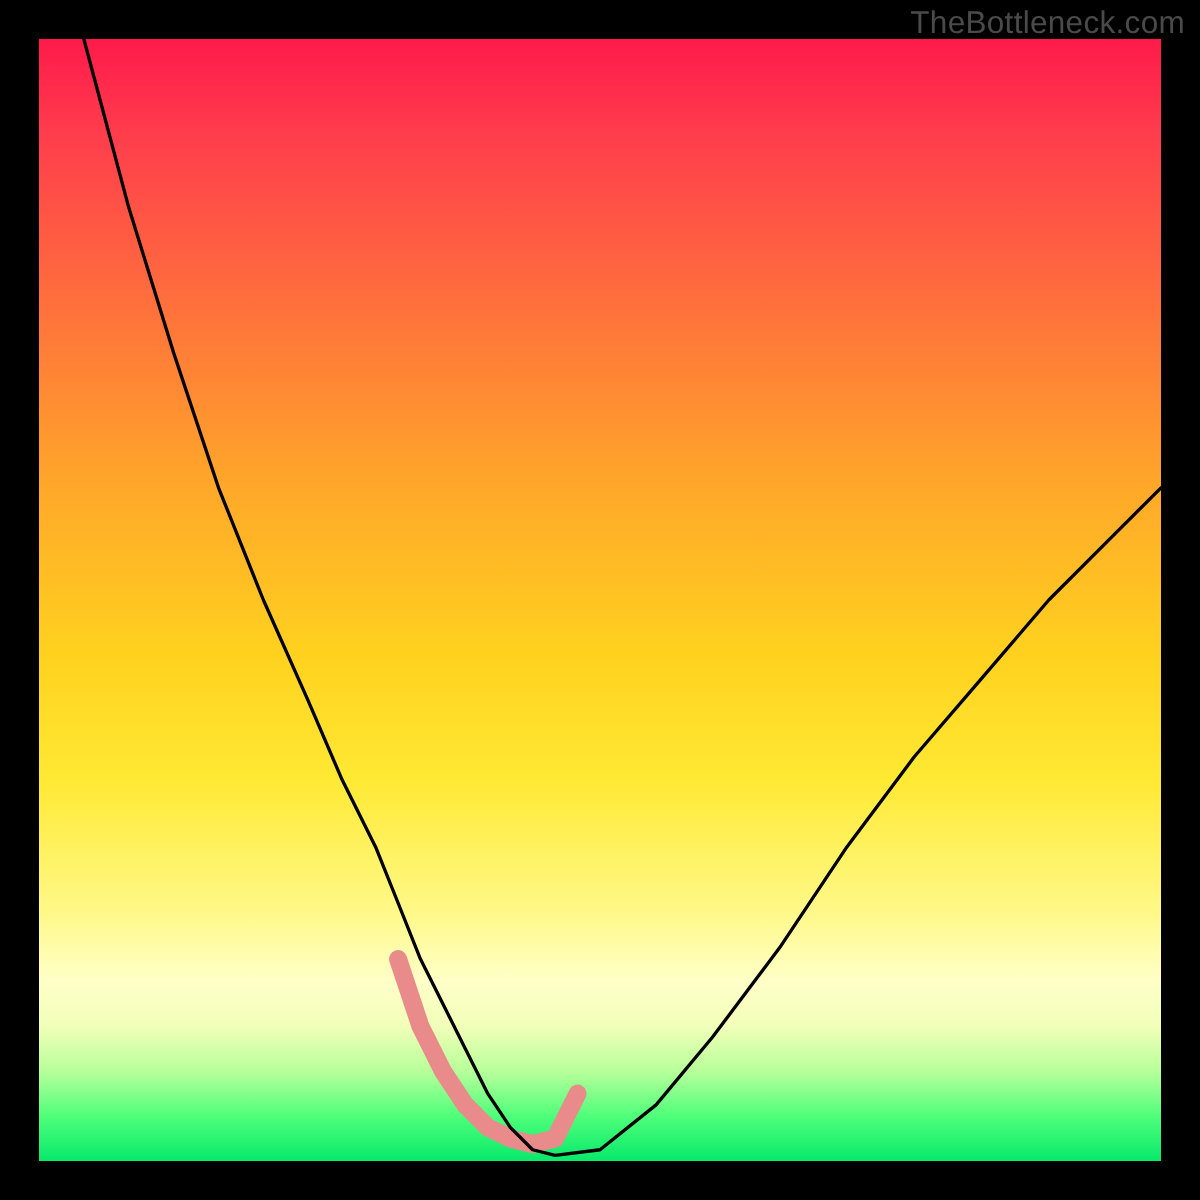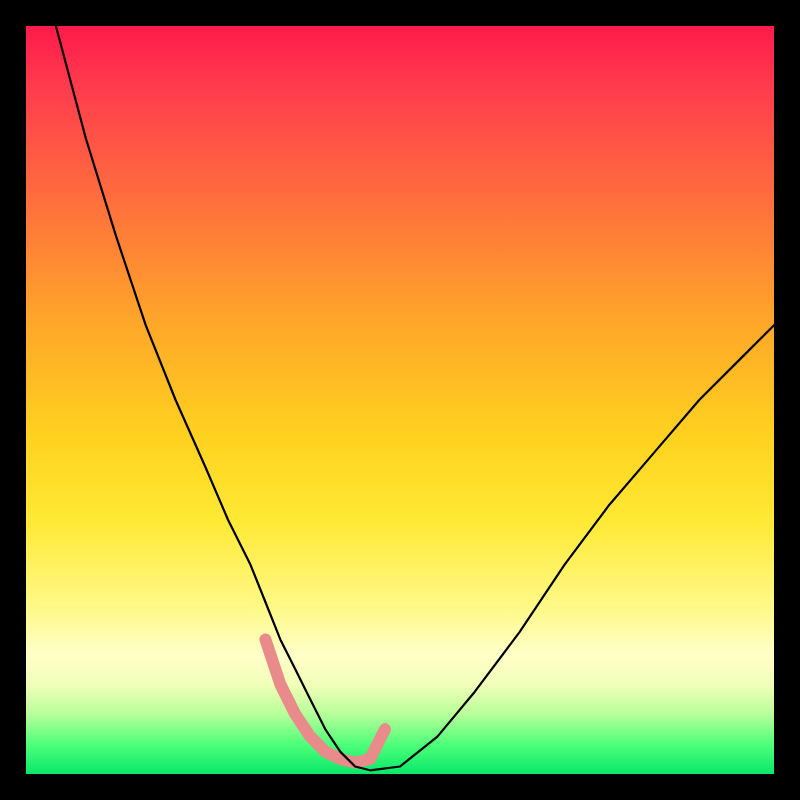--- a/index.html
+++ b/index.html
@@ -72,20 +72,21 @@
     stroke: #e98a8b;
     stroke-width: 12;
     stroke-linecap: round;
     stroke-linejoin: round;
   }
 </style>
 </head>
 <body>
 
 <div class="frame">
+  <div class="watermark">TheBottleneck.com</div>
 
   <div class="plot-area">
     <svg class="curves" viewBox="0 0 748 748">
       <path id="flat-band-path" class="flat-band" d="M239.4 613.4 L254.3 658.2 L269.3 688.2 L284.2 710.6 L299.2 725.6 L314.2 733.0 L329.1 736.8 L344.1 733.0 L359.0 703.1"></path>
       <path id="main-curve-path" class="main-curve" d="M29.9 0.0 L59.8 112.2 L89.8 209.4 L119.7 299.2 L149.6 374.0 L179.5 441.3 L202.0 493.7 L224.4 538.6 L239.4 576.0 L254.3 613.4 L269.3 643.3 L284.2 673.2 L299.2 703.1 L314.2 725.6 L329.1 740.5 L344.1 744.3 L374.0 740.5 L411.4 710.6 L448.8 665.7 L493.7 605.9 L538.6 538.6 L583.4 478.7 L628.3 426.4 L673.2 374.0 L718.1 329.1 L748.0 299.2"></path>
     </svg>
   </div>
 </div>
 
 </body></html>

